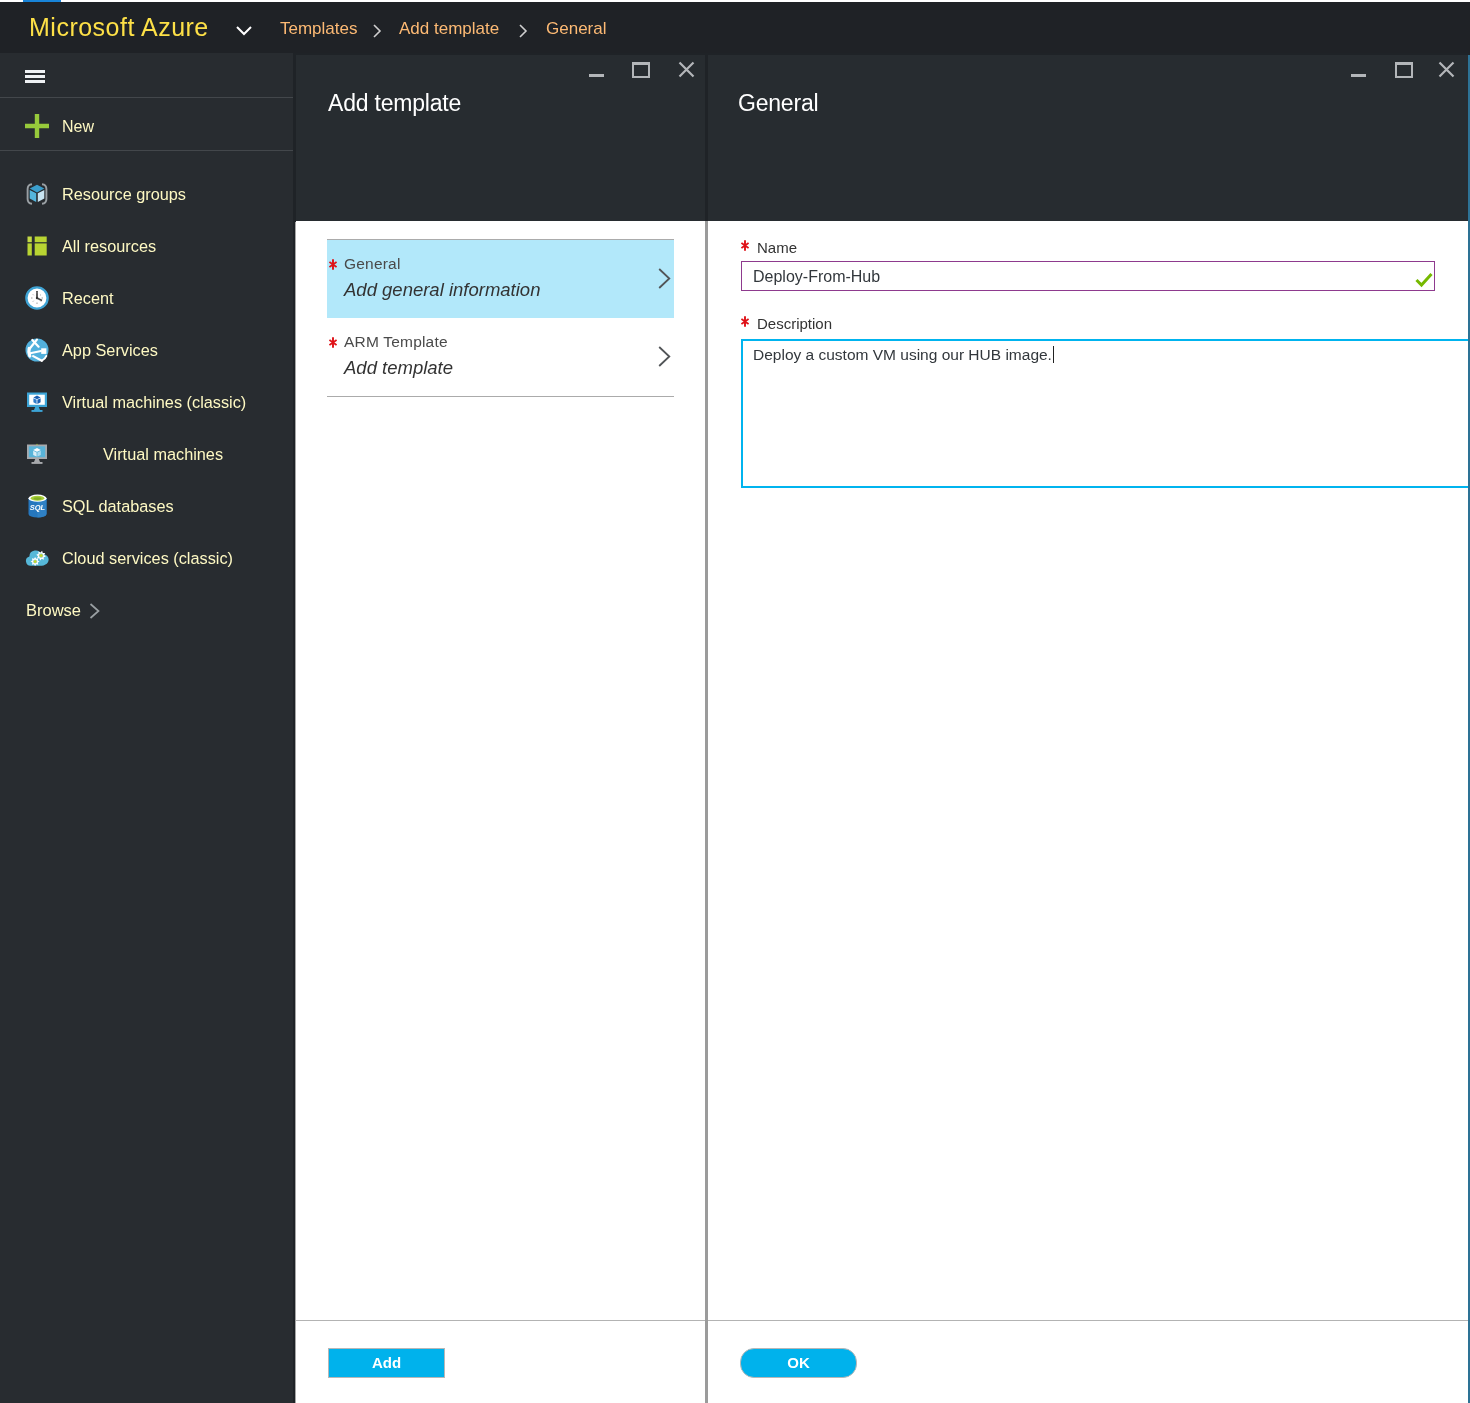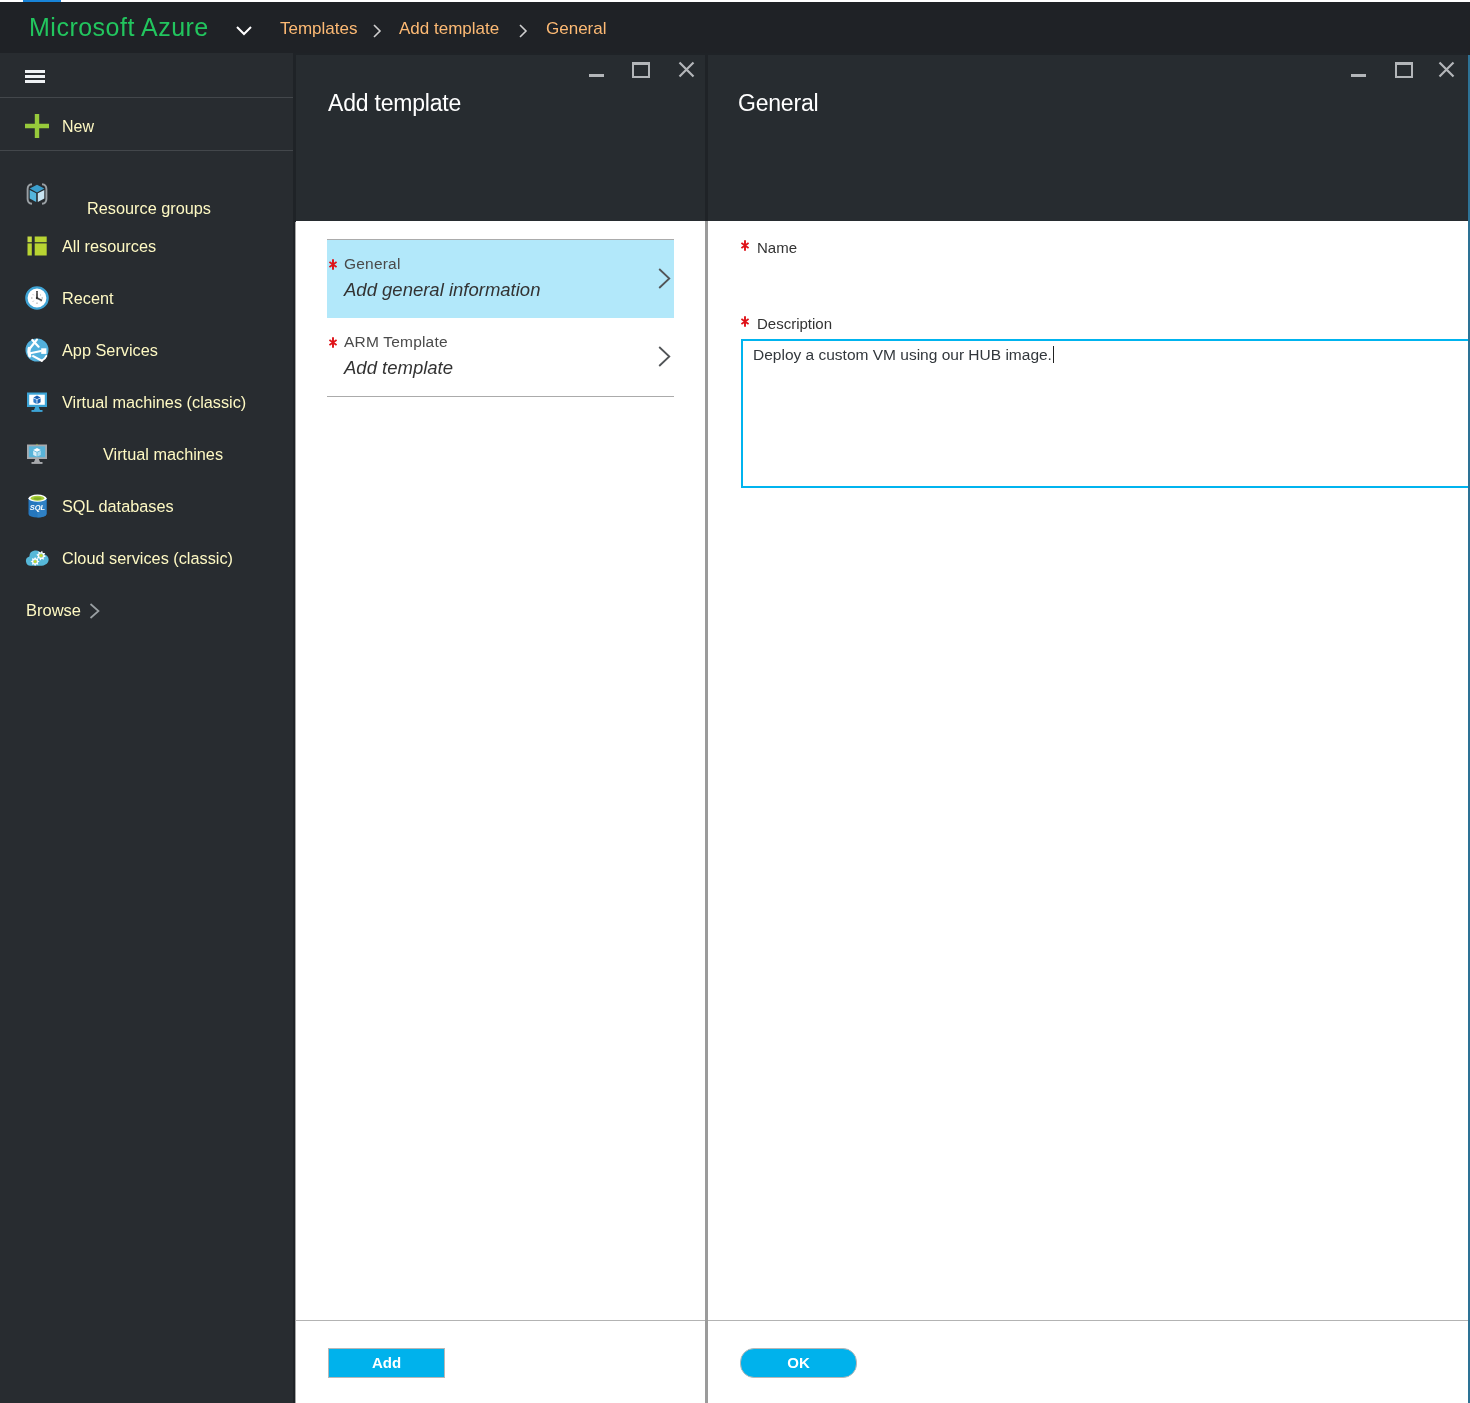--- a/index.html
+++ b/index.html
@@ -4,21 +4,21 @@
 <style>
 * { margin:0; padding:0; box-sizing:border-box; }
 html,body { width:1470px; height:1403px; overflow:hidden; background:#1f2327; font-family:"Liberation Sans", sans-serif; }
 .abs { position:absolute; }
 #page { position:relative; width:1470px; height:1403px; }
 
 #topstrip { left:0; top:0; width:1470px; height:2px; background:#ffffff; }
 #topstrip .blue { left:23px; top:0; width:38px; height:2px; background:#1884d8; }
 
 #topbar { left:0; top:2px; width:1470px; height:51px; background:#1f2226; }
-#brand { left:29px; top:11px; font-size:25px; color:#22c55e; letter-spacing:0.5px; }
+#brand { left:29px; top:11px; font-size:25px; color:#fde047; letter-spacing:0.5px; }
 #topchev { left:236px; top:24px; }
 .crumb { top:17px; font-size:17px; color:#fdba74; }
 .crumbsep { top:22px; }
 
 #sidebar { left:0; top:53px; width:293px; height:1350px; background:#282c30; }
 .sidediv { left:0; width:293px; height:1px; background:#43474b; }
 #hamb { left:25px; top:17px; }
 #hamb div { width:20px; height:2.5px; background:#eef1f3; margin-bottom:2.5px; }
 .navlabel { left:62px; font-size:16.3px; color:#fef9c3; line-height:20px; }
 .navicon { left:25px; }
@@ -85,21 +85,21 @@
     <div class="navlabel abs" style="top:64px; font-size:16px;">New</div>
     <div class="sidediv abs" style="top:97px;"></div>
 
     <svg class="navicon abs" style="top:129px;" width="24" height="24" viewBox="0 0 24 24">
       <path d="M7,2.2 Q2.6,2.6 2.6,7 V17 Q2.6,21.4 7,21.8" fill="none" stroke="#9aa0a4" stroke-width="1.9"></path>
       <path d="M17,2.2 Q21.4,2.6 21.4,7 V17 Q21.4,21.4 17,21.8" fill="none" stroke="#9aa0a4" stroke-width="1.9"></path>
       <polygon points="12,2.8 19.3,6.6 12,10.4 4.7,6.6" fill="#3b9fcd"></polygon>
       <polygon points="4.7,7.9 11.2,11.3 11.2,19.9 4.7,16.5" fill="#55b6dd"></polygon>
       <polygon points="19.3,7.9 12.8,11.3 12.8,19.9 19.3,16.5" fill="#c9e5f2"></polygon>
     </svg>
-    <div class="navlabel abs" style="top:145px;margin-left:25px;">Resource groups</div>
+    <div class="navlabel abs" style="top:131px;">Resource groups</div>
 
     <svg class="navicon abs" style="left:27px; top:183px;" width="20" height="20" viewBox="0 0 20 20">
       <rect x="0.5" y="0.5" width="4.3" height="5.7" fill="#c3da45"></rect>
       <rect x="7.7" y="0.5" width="12" height="5.7" fill="#b8d432"></rect>
       <rect x="0.5" y="7.4" width="4.3" height="12.1" fill="#b8d432"></rect>
       <rect x="7.7" y="7.4" width="12" height="12.1" fill="#b8d432"></rect>
     </svg>
     <div class="navlabel abs" style="top:183px;">All resources</div>
 
     <svg class="navicon abs" style="top:233px;" width="24" height="24" viewBox="0 0 24 24">
@@ -214,20 +214,26 @@
       <div class="bladetitle abs" style="left:30px;">General</div>
       <div class="wmin abs" style="left:643px;"></div>
       <div class="wmax abs" style="left:687px;"></div>
       <svg class="wclose abs" style="left:730px; top:6px;" width="17" height="17">
           <path d="M1.5,1.5 L15.5,15.5 M15.5,1.5 L1.5,15.5" stroke="#b3b6b9" stroke-width="2.2"></path>
         </svg>
     </div>
     <div class="abs" style="left:33px; top:184px; height:20px;"><svg class="rstar abs" style="left:0px;top:1px;" width="8" height="11" viewBox="0 0 8 11">
           <path d="M4,0.3 V10.7 M0.4,2.9 L7.6,8.1 M7.6,2.9 L0.4,8.1" stroke="#df1117" stroke-width="1.9" fill="none"></path>
         </svg><span class="flabel" style="margin-left:16px; display:inline-block;">Name</span></div>
+    <div id="nameinput" class="abs">
+      <div class="val">Deploy-From-Hub</div>
+      <svg class="abs" style="right:1px; top:9px;" width="18" height="17">
+          <path d="M1.5,9 L6.5,14 L16.5,3" fill="none" stroke="#76b900" stroke-width="3"></path>
+        </svg>
+    </div>
     <div class="abs" style="left:33px; top:260px; height:20px;"><svg class="rstar abs" style="left:0px;top:1px;" width="8" height="11" viewBox="0 0 8 11">
           <path d="M4,0.3 V10.7 M0.4,2.9 L7.6,8.1 M7.6,2.9 L0.4,8.1" stroke="#df1117" stroke-width="1.9" fill="none"></path>
         </svg><span class="flabel" style="margin-left:16px; display:inline-block;">Description</span></div>
     <div id="descbox" class="abs">
       <div class="val">Deploy a custom VM using our HUB image.<span style="border-left:1.5px solid #222; margin-left:1px;">​</span></div>
     </div>
     <div class="footline abs" style="left:0; top:1265px; width:760px;"></div>
     <div class="btn abs" style="left:32px;border-radius:14px;">OK</div>
   </div>
   <div class="abs" style="left:705px; top:221px; width:3px; height:1182px; background:#9b9b9b;"></div>

